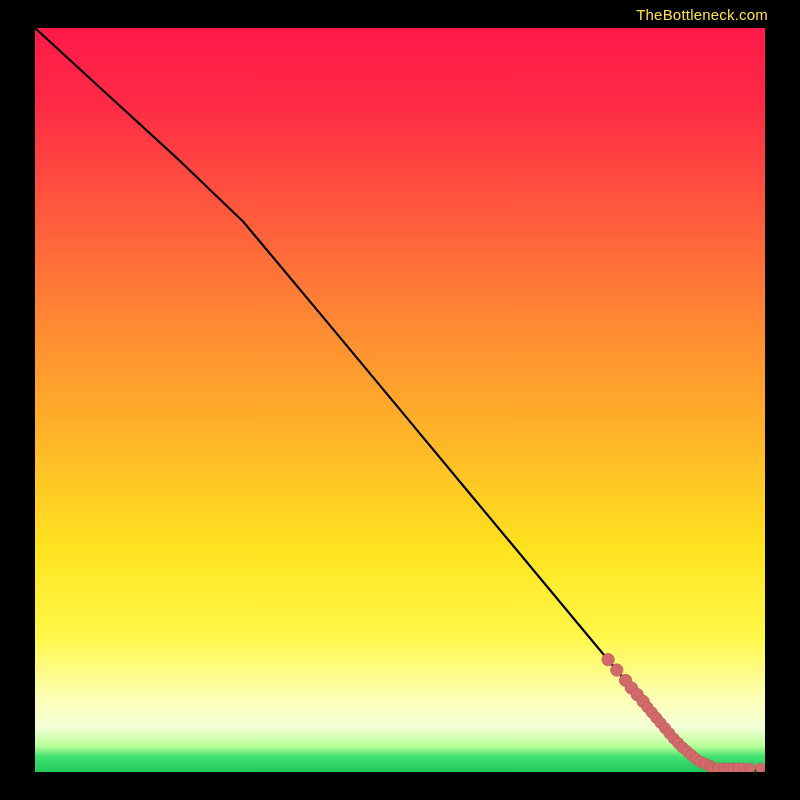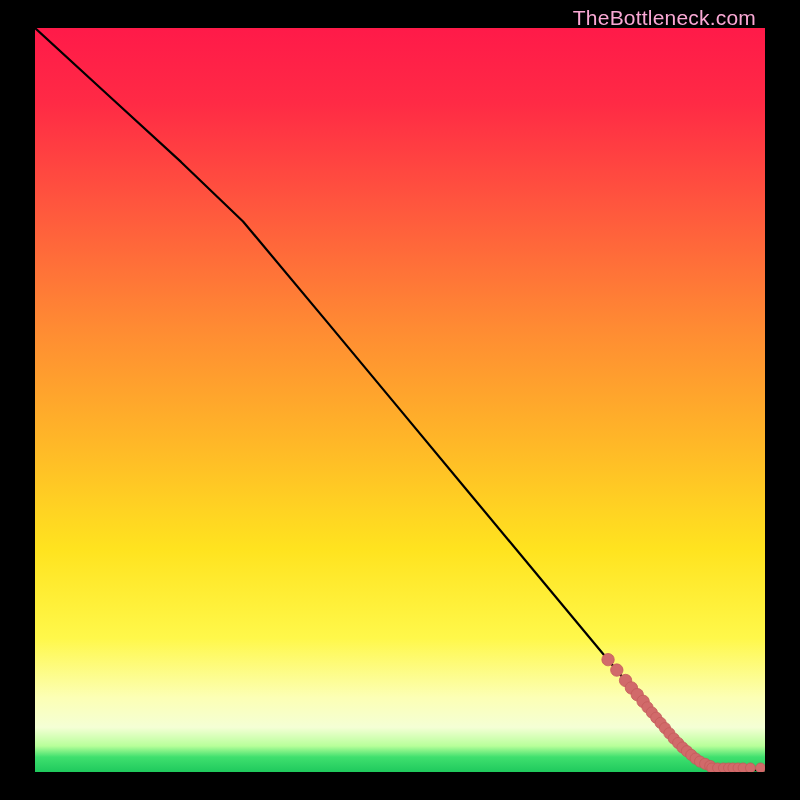--- a/index.html
+++ b/index.html
@@ -37,23 +37,23 @@
       #fcffb5 90%,
       #f4ffd5 94%,
       #b8ff9a 96.5%,
       #3fe06e 98%,
       #1fc95d 100%
     );
   }
   .watermark {
     position: absolute;
     top: 6px;
-    right: 44px;
-    color: #f9a8d4;
-    font-size: 21px;
+    right: 32px;
+    color: #fde047;
+    font-size: 15px;
     letter-spacing: 0.2px;
     user-select: none;
   }
   .plot-svg {
     position: absolute;
     left: 0;
     top: 0;
     width: 730px;
     height: 744px;
   }

